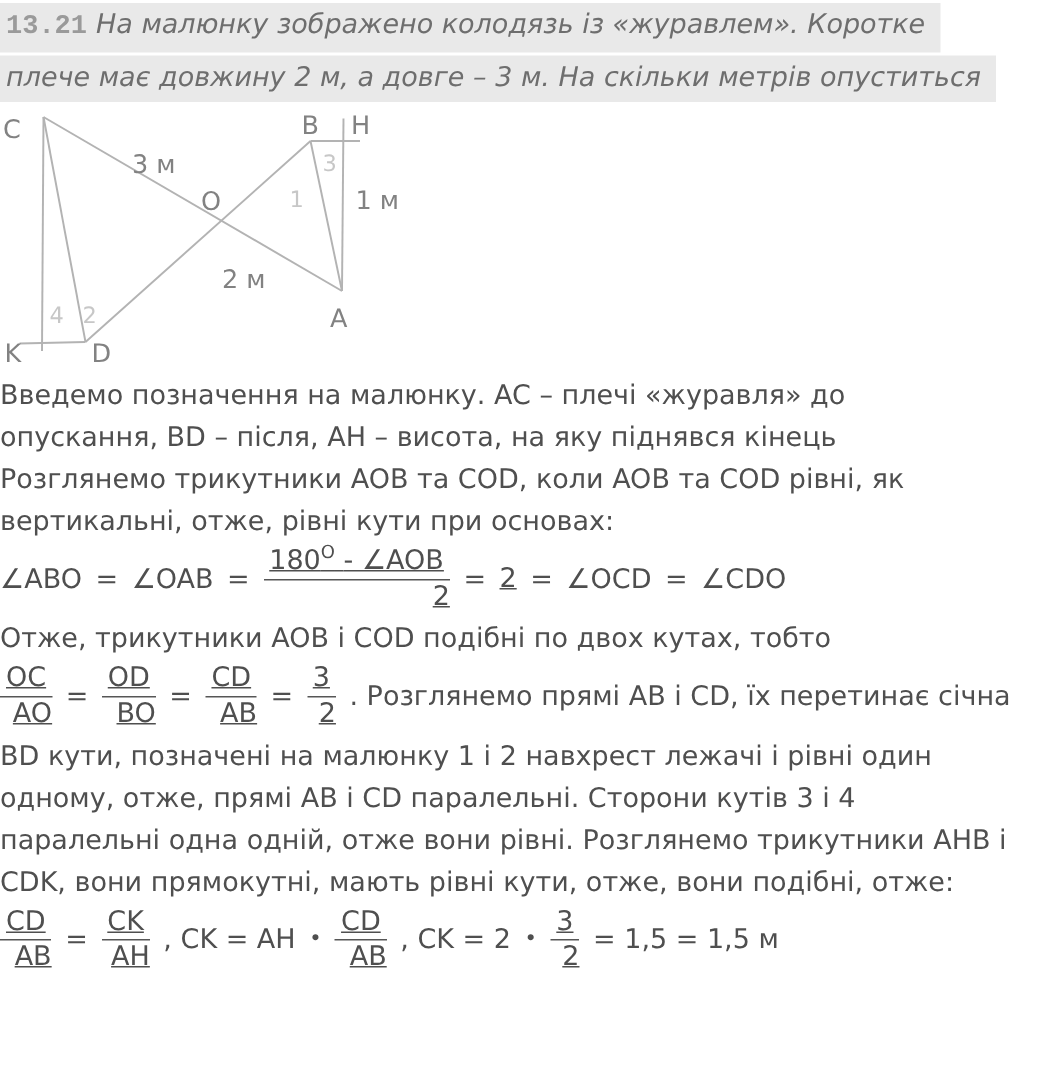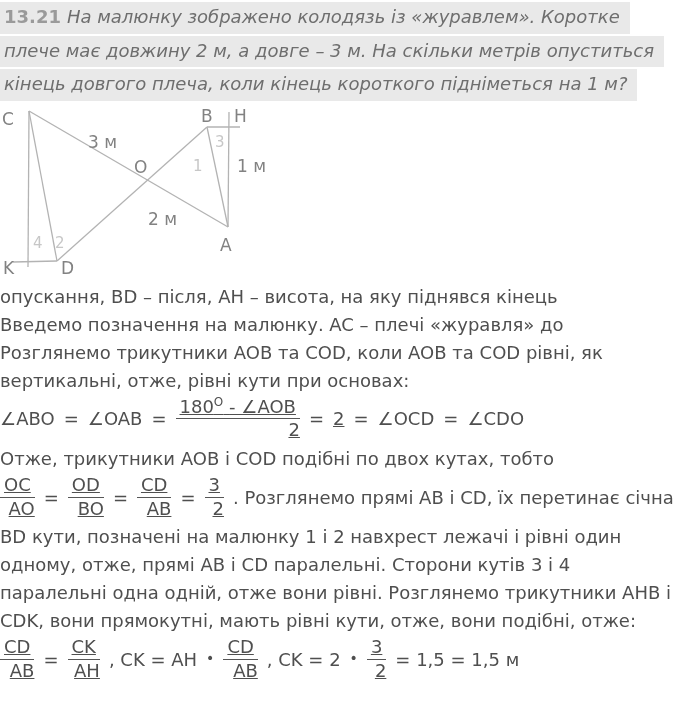--- a/index.html
+++ b/index.html
@@ -8,21 +8,21 @@
     font-family:"DejaVu Sans","Liberation Sans",sans-serif;
     color:#4f4f4f;
     -webkit-font-smoothing:antialiased;
   }
   .page{width:695px;padding:2px 0 6px 0;box-sizing:border-box;}
 
   
   .statement{font-size:18px;font-style:italic;color:#6e6e6e;}
   .stmt-line{margin:0 0 2px 0;line-height:1;}
   .stmt-hl{background:#e9e9e9;display:inline-block;padding:4px 10px 5px 4px;line-height:1.25;}
-  .prob-num{font-style:normal;font-weight:bold;color:#9a9a9a;margin-right:6px;}
+  .prob-num{font-style:normal;font-weight:bold;color:#9a9a9a;margin-right:6px;font-family:Liberation Mono, monospace;}
 
   
   .figure-wrap{position:relative;width:695px;height:176px;margin-top:2px;}
   .figure-wrap svg{position:absolute;left:0;top:0;}
   .fig-label{font-size:17px;fill:#828282;}
   .fig-measure{font-size:17px;fill:#828282;}
   .fig-angle{font-size:15px;fill:#c7c7c7;}
 
   
   .solution{font-size:18px;color:#4f4f4f;margin-top:4px;}
@@ -40,23 +40,20 @@
 <body>
 
 <div class="page">
 
   <div class="statement">
     <div class="stmt-line">
       <span class="stmt-hl"><span class="prob-num">13.21</span><span>На малюнку зображено колодязь із «журавлем». Коротке</span></span>
     </div>
     <div class="stmt-line">
       <span class="stmt-hl"><span>плече має довжину 2 м, а довге – 3 м. На скільки метрів опуститься</span></span>
-    </div>
-    <div class="stmt-line">
-      <span class="stmt-hl"><span>кінець довгого плеча, коли кінець короткого підніметься на 1 м?</span></span>
     </div>
   </div>
 
   <div class="figure-wrap">
     <svg width="300" height="176" viewBox="0 0 300 176">
       <g stroke="#b3b3b3" stroke-width="1.3" fill="none">
         <line x1="29" y1="8" x2="228" y2="124"></line>
         <line x1="207" y1="24" x2="57" y2="158"></line>
         <line x1="29" y1="8" x2="28" y2="164"></line>
         <line x1="29" y1="8" x2="57" y2="158"></line>
@@ -78,22 +75,22 @@
       <text class="fig-angle" x="193" y="68">1</text>
       <text class="fig-angle" x="55" y="145">2</text>
       <text class="fig-angle" x="215" y="44">3</text>
       <text class="fig-angle" x="33" y="145">4</text>
     </svg>
   </div>
 
   <div class="solution">
 
     <div>
+      <div class="txt-line">Введемо позначення на малюнку. AC – плечі «журавля» до</div>
       <div class="txt-line">опускання, BD – після, AH – висота, на яку піднявся кінець</div>
-      <div class="txt-line">Введемо позначення на малюнку. AC – плечі «журавля» до</div>
     </div>
 
     <div>
       <div class="txt-line">Розглянемо трикутники AOB та COD, коли AOB та COD рівні, як</div>
       <div class="txt-line">вертикальні, отже, рівні кути при основах:</div>
     </div>
 
     <div class="formula-row">
       <span>∠ABO</span>
       <span>=</span>

